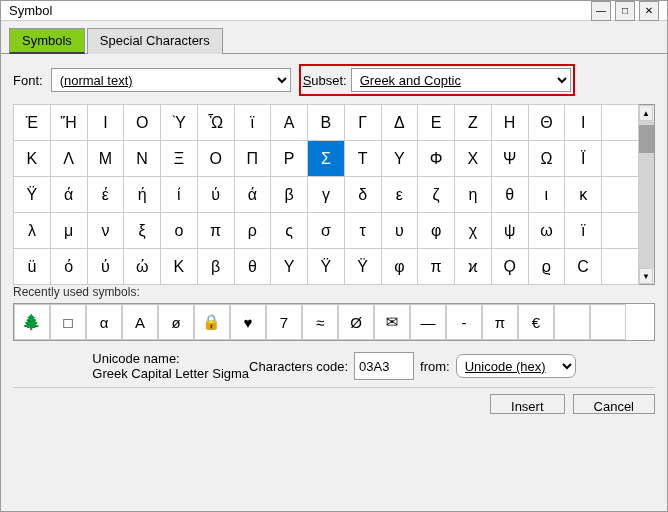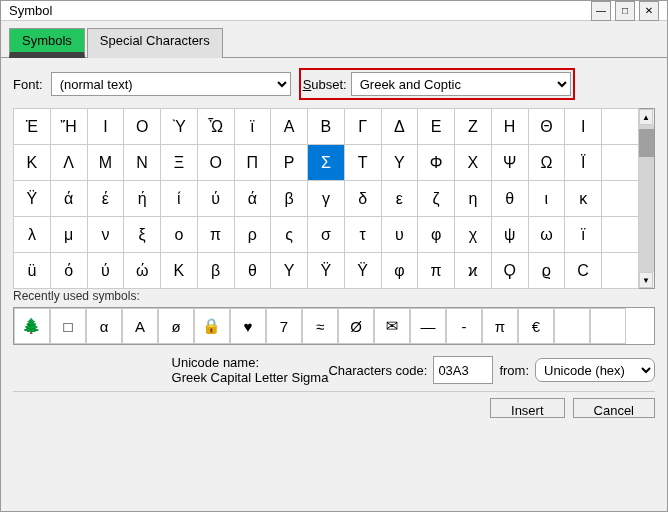--- a/index.html
+++ b/index.html
@@ -60,22 +60,22 @@
       border-bottom: none;
       background: #e0e0e0;
       cursor: pointer;
       font-size: 13px;
       margin-right: 2px;
       position: relative;
       bottom: -1px;
     }
     
     .tab.active {
-      background: #22c55e;
-      border-bottom: 6px solid #404040;
+      background: #84cc16;
+      border-bottom: 2px solid #404040;
       z-index: 1;
     }
     
     .content {
       padding: 10px 12px;
       flex: 1;
     }
     
     .row {
       display: flex;
@@ -92,20 +92,21 @@
     .underline { text-decoration: underline; }
     
     select {
       border: 1px solid #999;
       background: white;
       padding: 2px 4px;
       font-size: 13px;
       height: 24px;
       cursor: pointer;
       appearance: auto;
+      text-decoration: underline;
     }
     
     .font-select {
       width: 240px;
     }
     
     .subset-container {
       border: 2px solid #cc0000;
       padding: 2px;
       display: flex;
@@ -138,21 +139,21 @@
       display: flex;
       align-items: center;
       justify-content: center;
       cursor: pointer;
       font-size: 15px;
     }
     
     .unicode-section {
       display: flex;
       align-items: center;
-      justify-content: flex-end;
+      justify-content: center;
       margin-bottom: 6px;
     }
     
     .unicode-left { }
     
     .unicode-right {
       display: flex;
       align-items: center;
       gap: 6px;
     }

